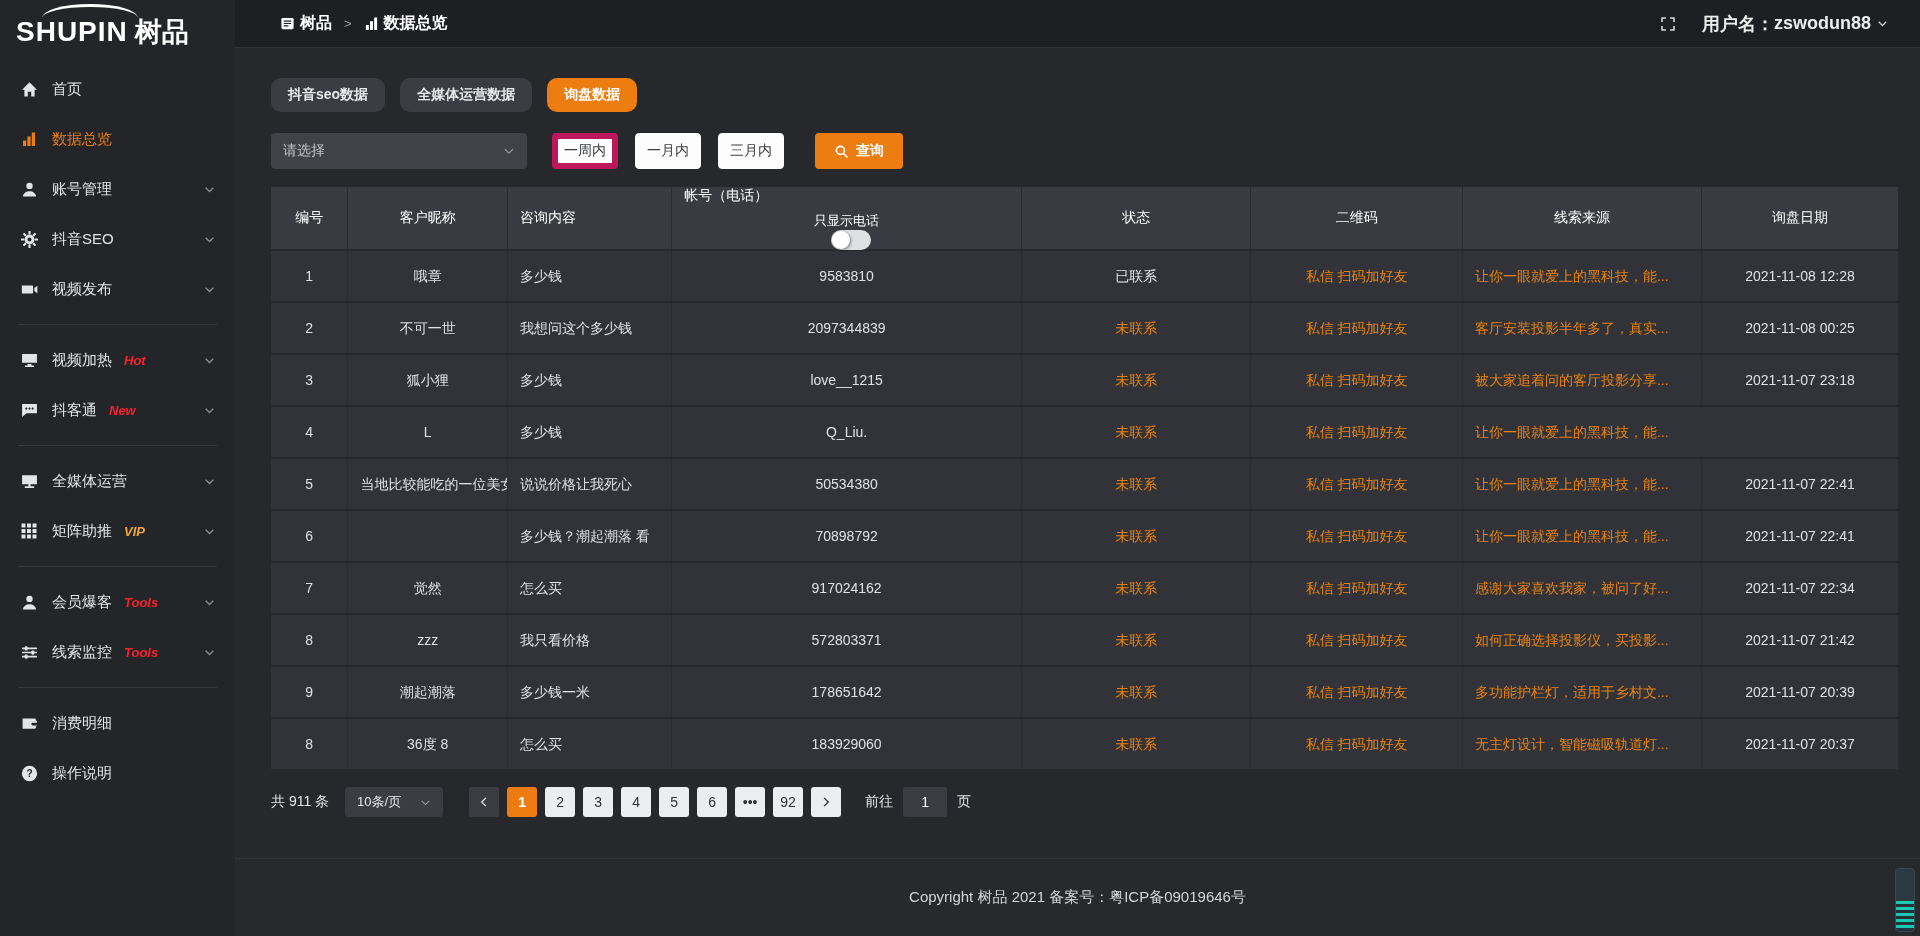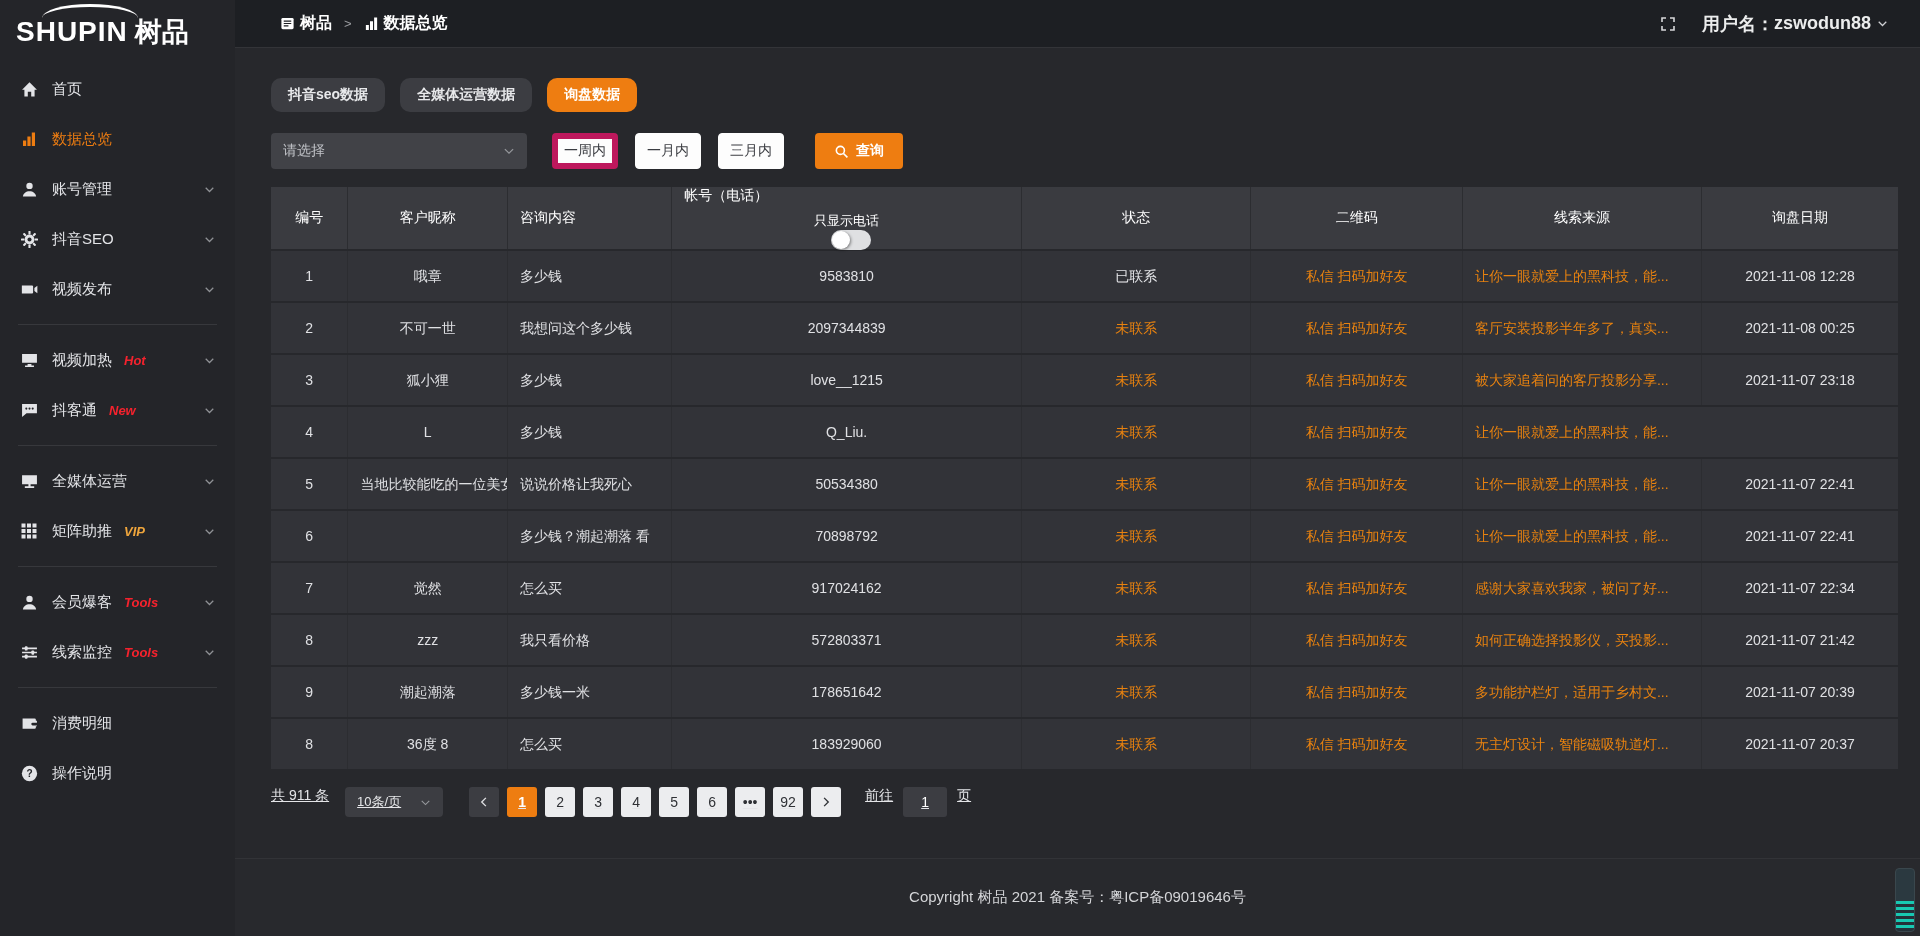--- a/index.html
+++ b/index.html
@@ -73,21 +73,21 @@
     background:#fff; box-shadow:1px 1px 3px rgba(0,0,0,.45); }
   .tr { display:flex; height:52px; background:#323338; border-top:2px solid #27282c; }
   .td { font-size:14px; color:#e0e1e4; padding:0 12px; line-height:50px; white-space:nowrap;
     overflow:hidden; border-left:1px solid #2c2d31; }
   .td:first-child { border-left:none; }
   .link { color:#e8820f; cursor:pointer; }
   .status.pending { color:#e8820f; }
   .status.contacted { color:#e6e7ea; }
 
   
-  .pagination { display:flex; margin-top:18px; color:#e4e5e8; font-size:14px;text-decoration:underline; }
+  .pagination { display:flex; align-items:center; margin-top:18px; color:#e4e5e8; font-size:14px; }
   .total { margin-right:16px; }
   .page-btn { width:30px; height:30px; border:none; border-radius:3px; display:flex; align-items:center;
     justify-content:center; cursor:pointer; }
   .page-btn.prev { background:#3c3d42; color:#dfe0e3; margin-left:14px; }
   .page-btn.next { background:#ecedef; color:#2f3135; }
   .pages { display:flex; margin-left:8px; }
   .page-num { min-width:30px; height:30px; margin-right:8px; border:none; border-radius:3px;
     background:#ecedef; color:#2f3135; font-size:14px; cursor:pointer; font-family:inherit; }
   .page-num.active { background:#ee7d11; color:#fff; font-weight:bold; }
   .goto-label { margin-left:24px; }

